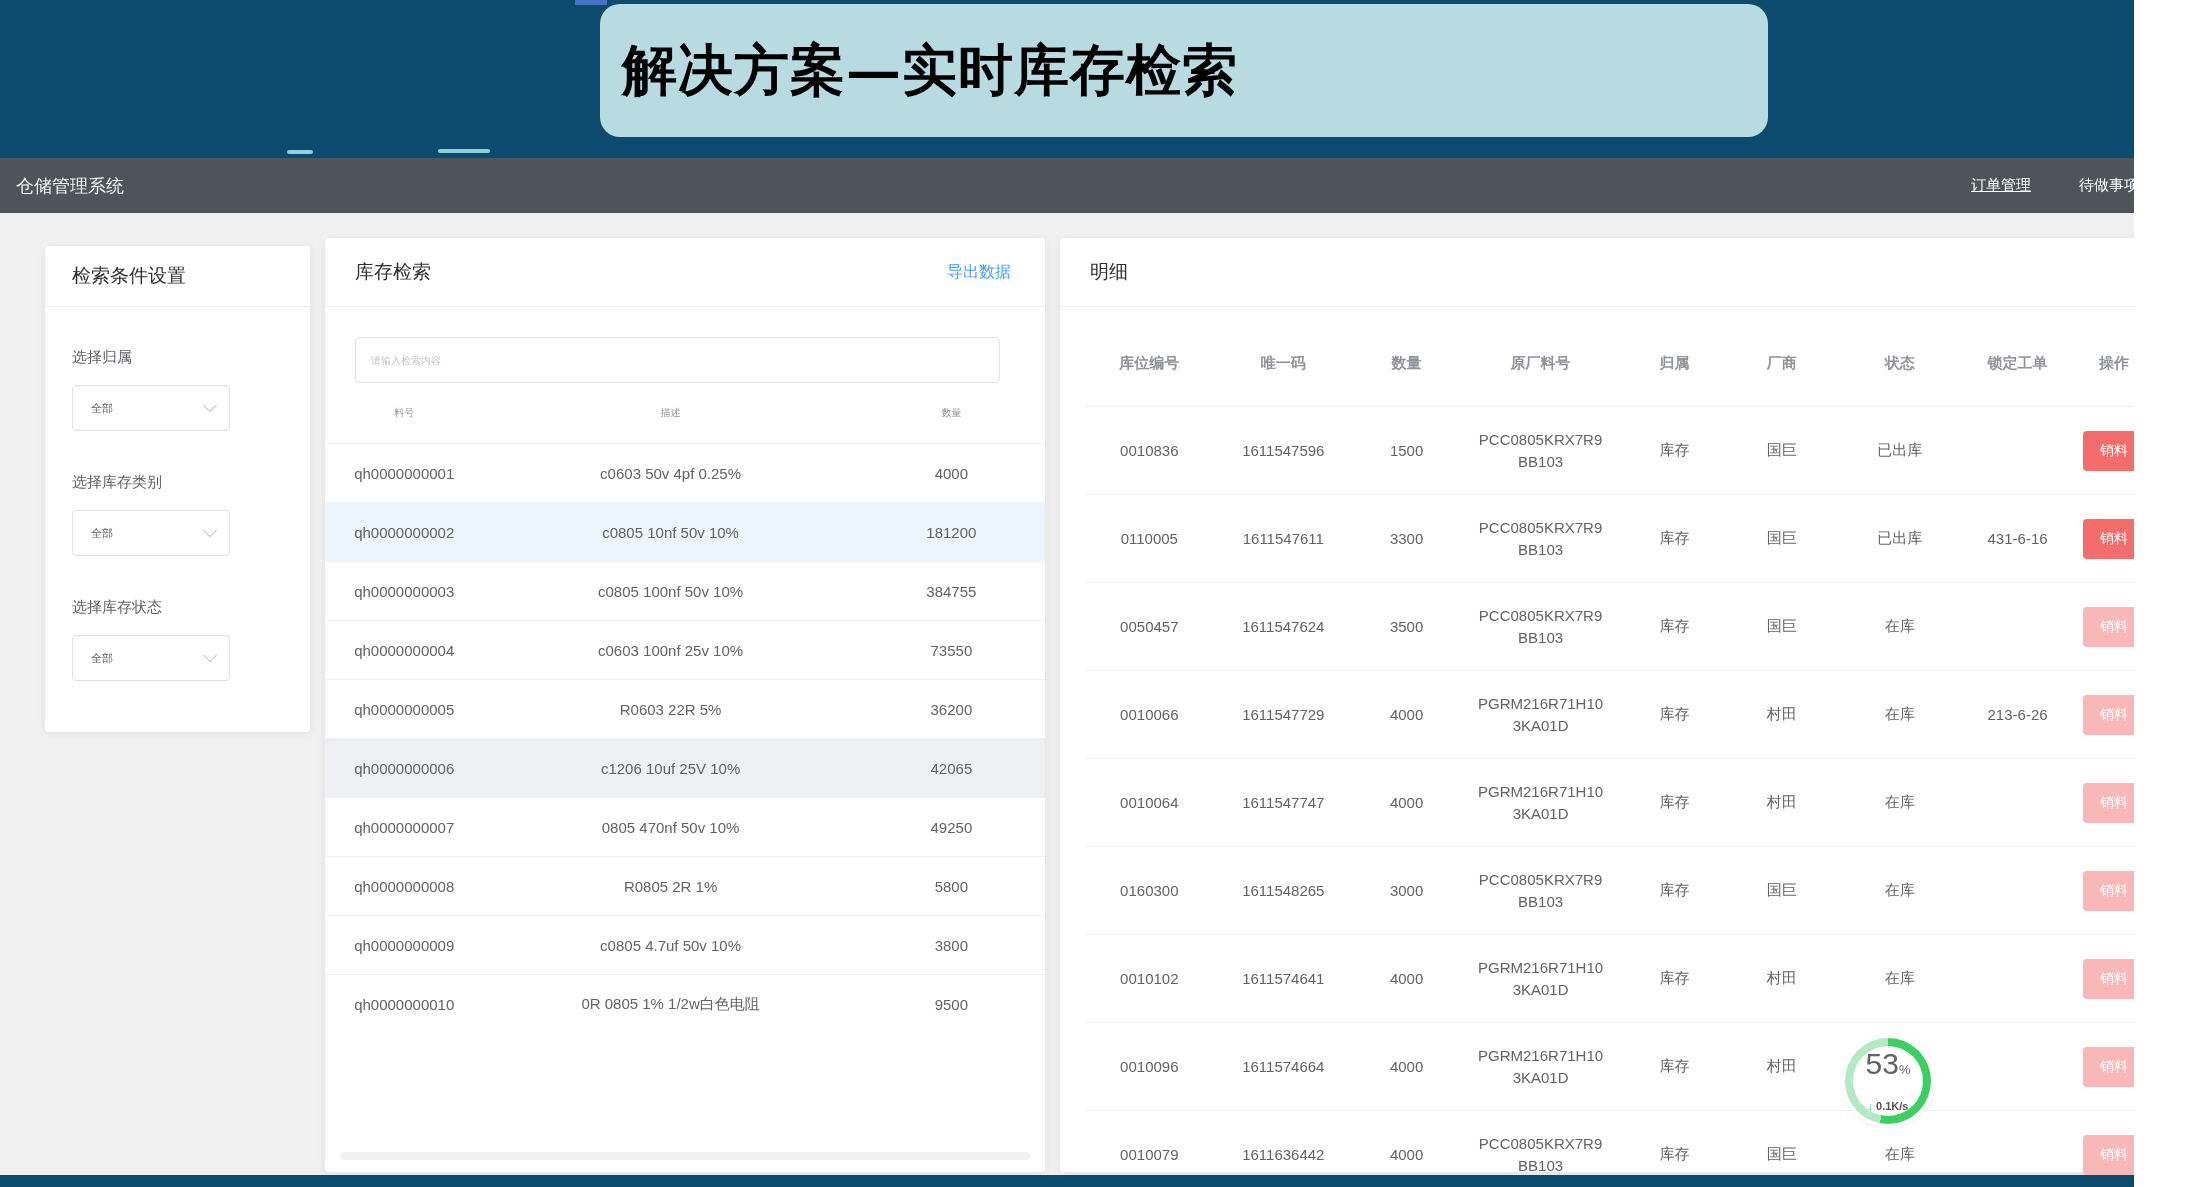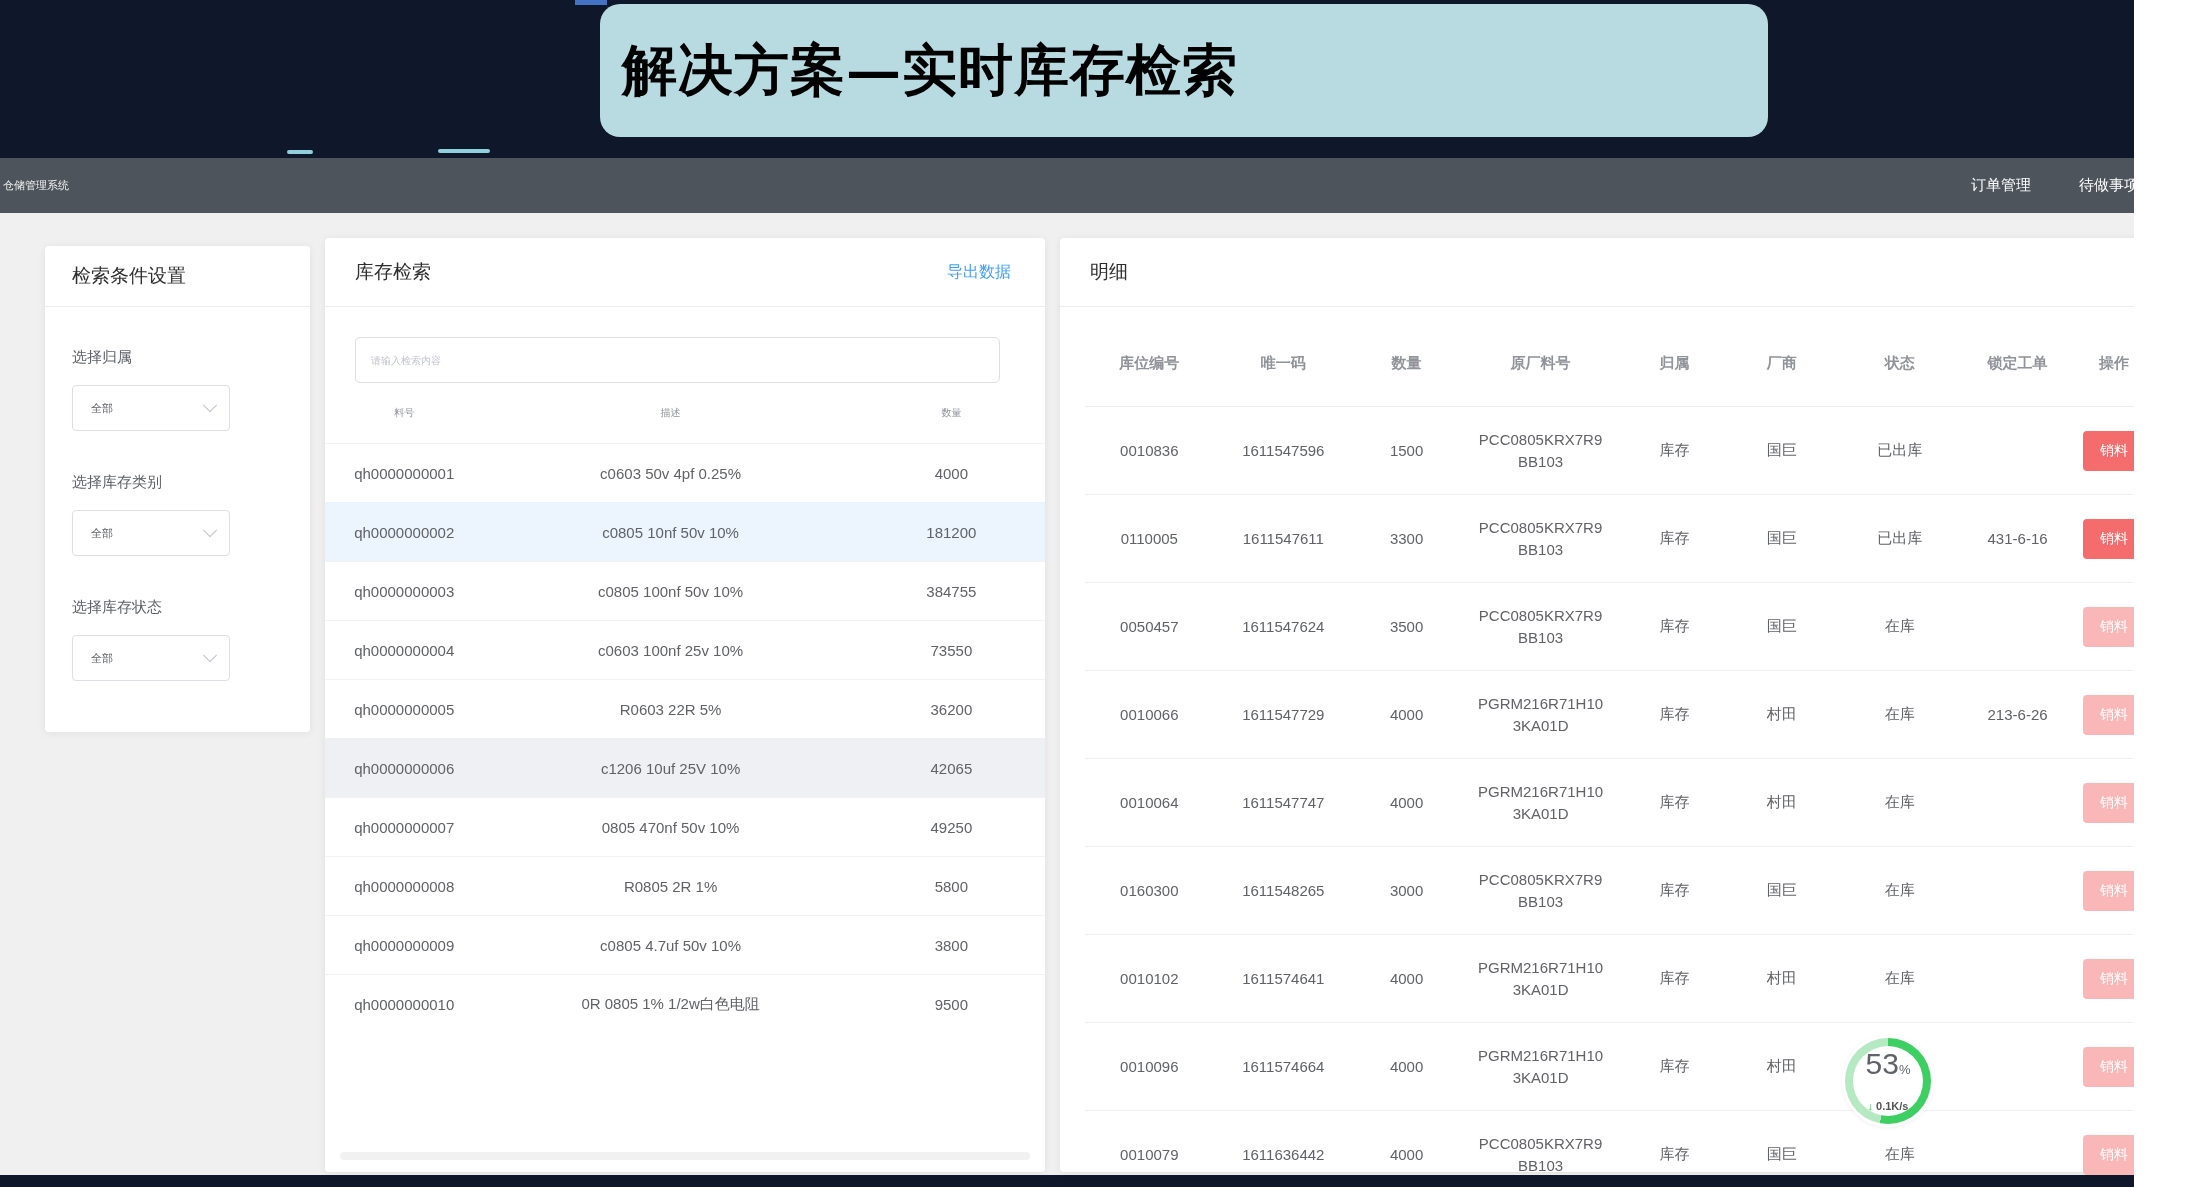--- a/index.html
+++ b/index.html
@@ -1,40 +1,40 @@
 <!DOCTYPE html>
 <html><head>
 <meta charset="utf-8">
 <style>
   html,body{margin:0;padding:0;background:#ffffff;}
   .stage{
     position:relative;width:2134px;height:1187px;overflow:hidden;
-    font-family:"Liberation Sans",sans-serif;background:#0f172a;
+    font-family:"Liberation Sans",sans-serif;background:#0c4a6e;
   }
   
   .deco-blue-line{position:absolute;left:575px;top:0;width:32px;height:5px;background:#4472c4;}
   .deco-teal-dash-a{position:absolute;left:287px;top:150px;width:26px;height:4px;background:#8fd0dc;border-radius:2px;}
   .deco-teal-dash-b{position:absolute;left:438px;top:149px;width:52px;height:4px;background:#8fd0dc;border-radius:2px;}
   .banner{
     position:absolute;left:600px;top:4px;width:1168px;height:133px;
     background:#b7dbe1;border-radius:20px;display:flex;align-items:center;
   }
   .banner-title{
     font-family:"DejaVu Serif","Liberation Serif",serif;font-weight:bold;
     font-size:55px;color:#000;padding-left:22px;letter-spacing:1px;white-space:nowrap;
   }
   
   .appbar{
     position:absolute;left:0;top:158px;width:2187px;height:55px;background:#4d545b;
     display:flex;align-items:center;justify-content:space-between;color:#fff;
   }
-  .app-title{font-size:11px;padding-left:3px;color:#f2f2f2;}
+  .app-title{font-size:18px;padding-left:16px;color:#f2f2f2;}
   .appnav{display:flex;align-items:center;gap:48px;padding-right:48px;}
   .appnav a{color:#fff;font-size:15px;text-decoration:none;cursor:pointer;}
-  .appnav a.underlined{text-align:center;}
+  .appnav a.underlined{text-decoration:underline;text-align:center;}
   
   .main-bg{position:absolute;left:0;top:213px;width:2187px;height:962px;background:#f0f0f0;}
   .card{
     position:absolute;background:#fff;border-radius:4px;
     box-shadow:0 1px 8px rgba(0,0,0,0.07);
   }
   .card-head{
     height:68px;border-bottom:1px solid #e9ecf0;display:flex;align-items:center;
     justify-content:space-between;
   }

